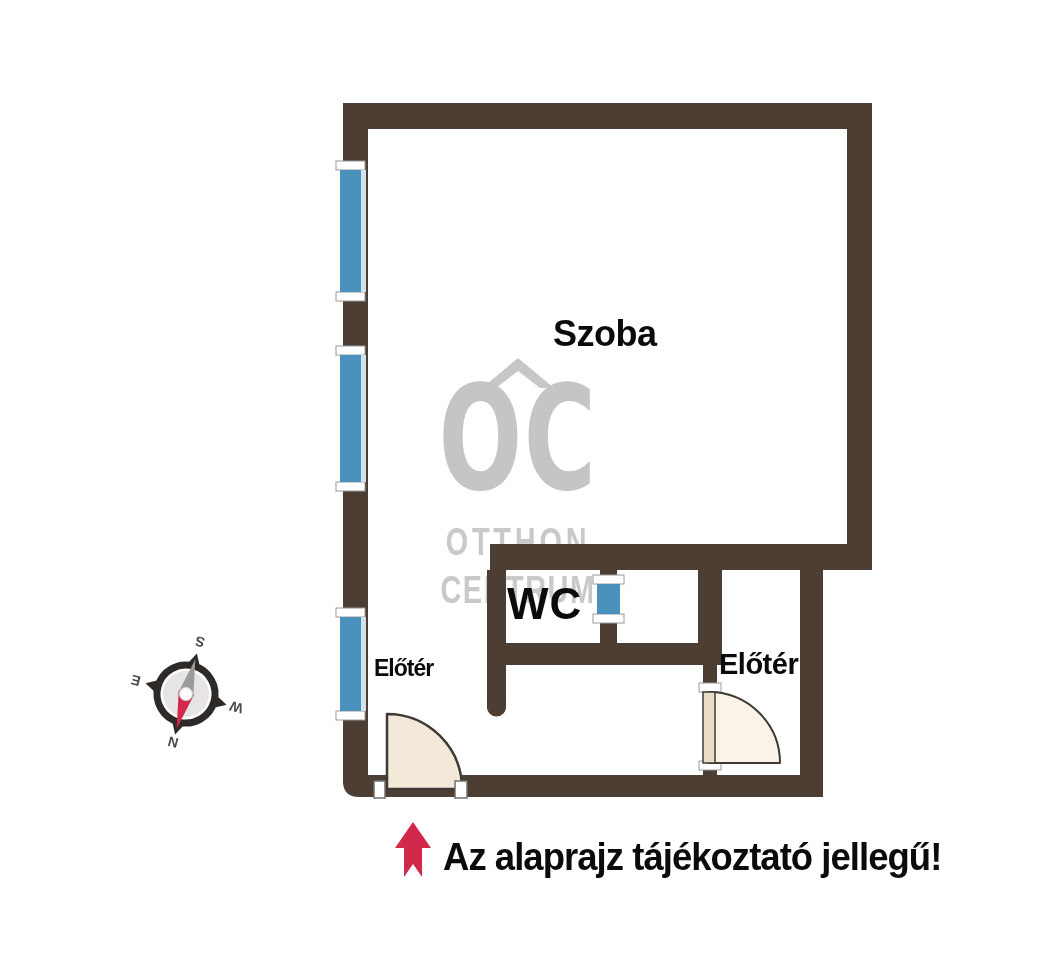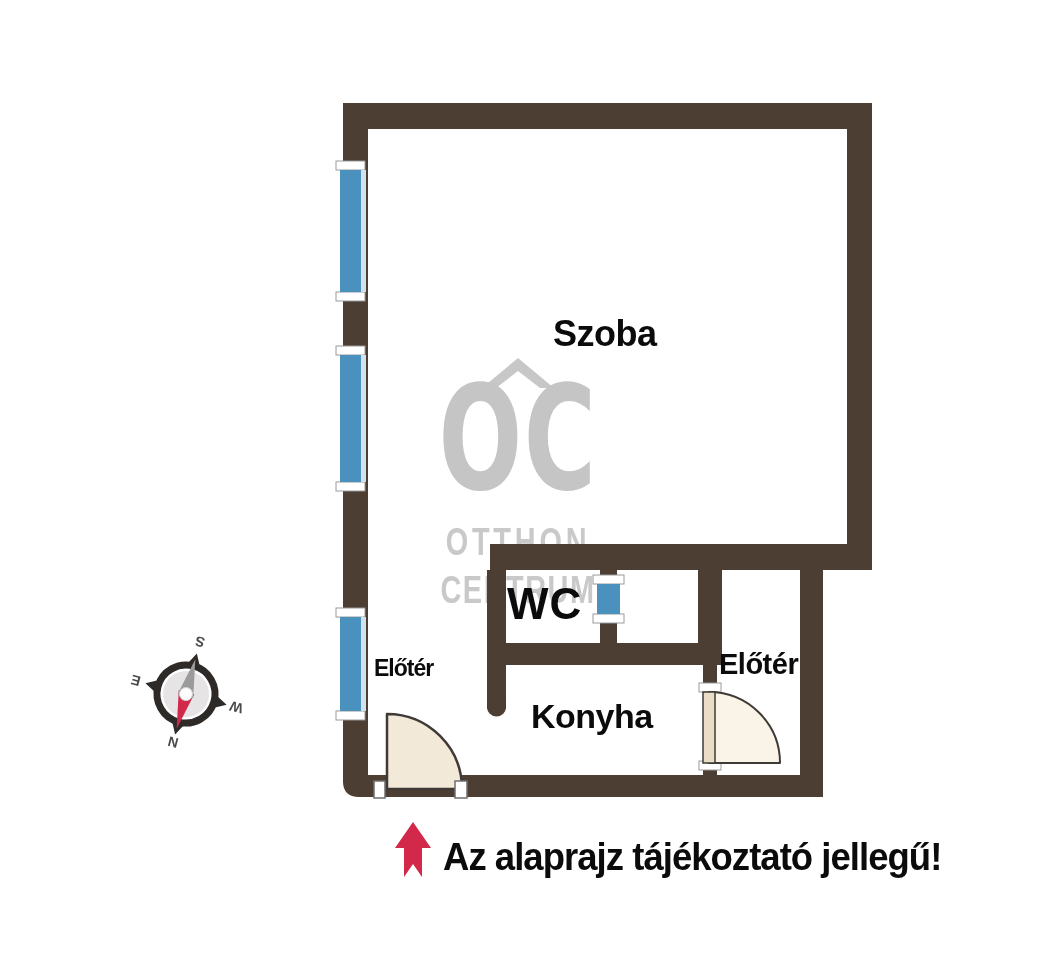--- a/index.html
+++ b/index.html
@@ -128,18 +128,17 @@
         <text x="134" y="699">W</text>
       </g>
     </g>
 
     <polygon points="413,822 431,848 422,848 422,877 413,864 404,877 404,848 395,848" fill="#d2294b"></polygon>
   </svg>
 
   <div class="room-label lbl-szoba">Szoba</div>
   <div class="room-label lbl-wc">WC</div>
   <div class="room-label lbl-eloter">Előtér</div>
-  <div class="room-label lbl-konyha">Konyha</div>
   <div class="room-label lbl-furdo">Előtér</div>
 
   <div class="disclaimer">Az alaprajz tájékoztató jellegű!</div>
 
 </div>
 
 </body></html>

